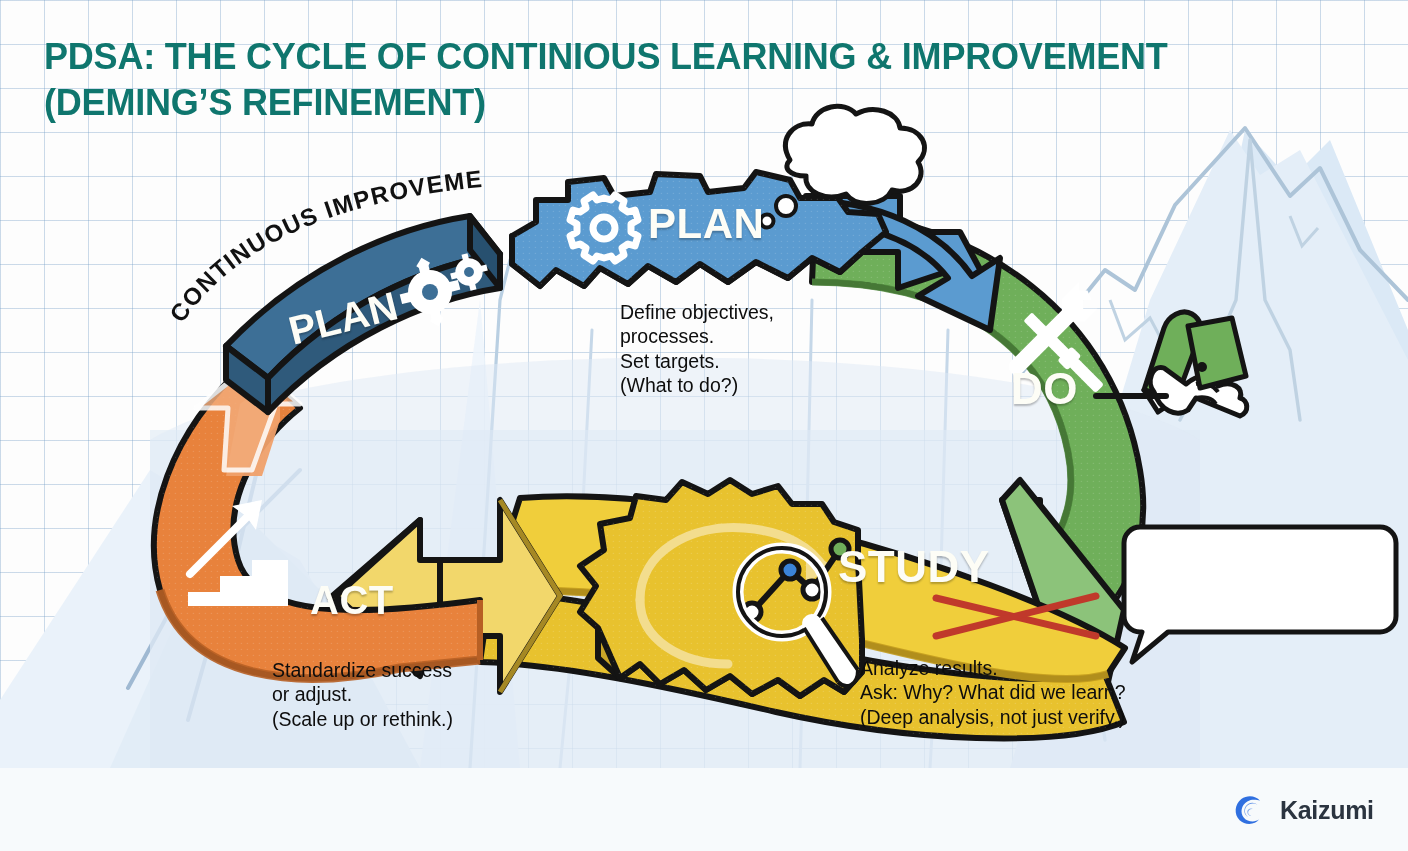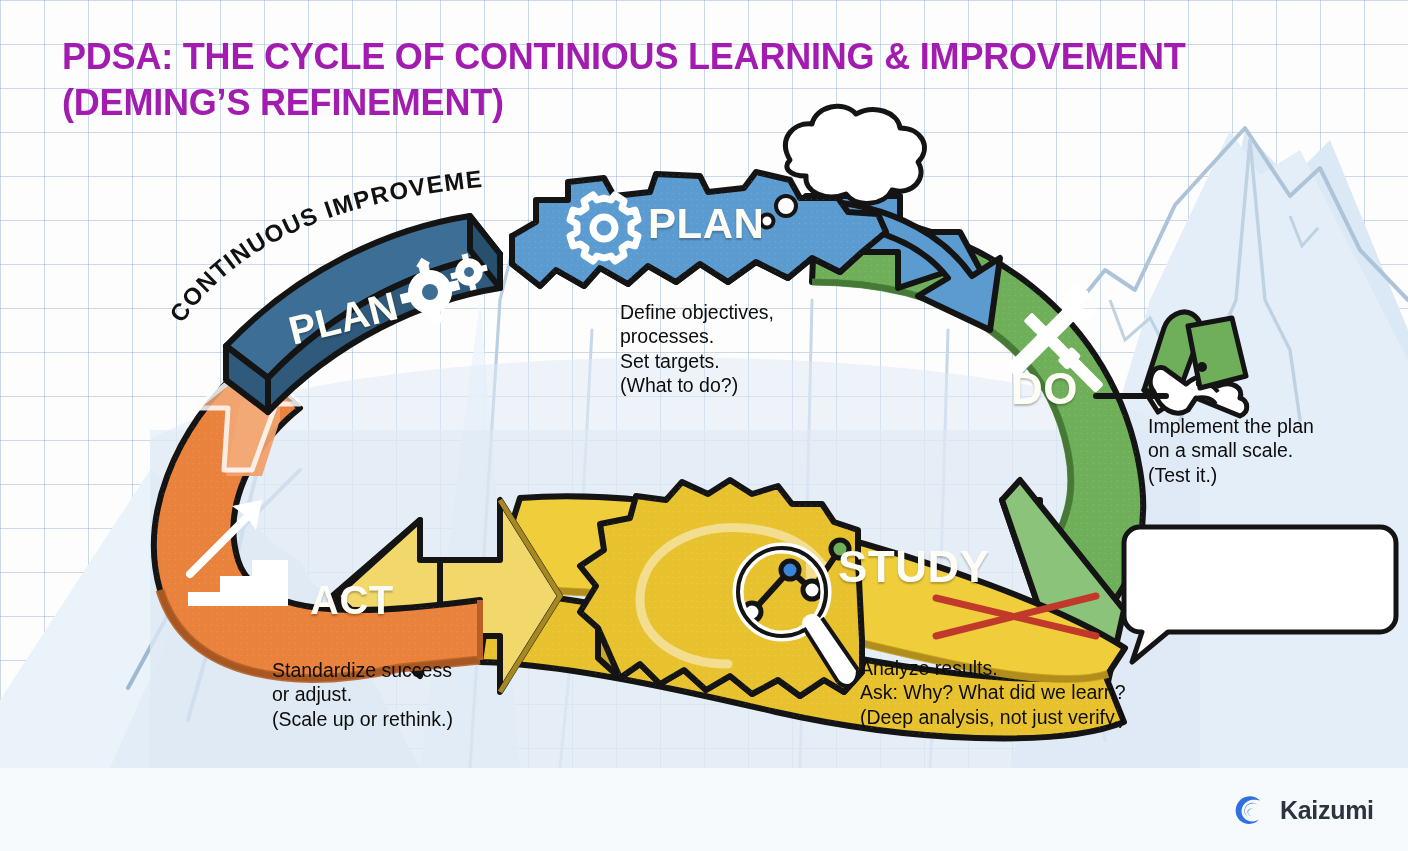--- a/index.html
+++ b/index.html
@@ -22,23 +22,23 @@
   .bg-footer{
     position:absolute; left:0; top:768px; width:1408px; height:83px;
     background:#f7fafc;
   }
   .bg-wash{
     position:absolute; left:0; top:0; width:1408px; height:768px;
   }
 
   
   .title{
-    position:absolute; left:62px; top:34px; width:1330px;
+    position:absolute; left:44px; top:34px; width:1330px;
     font-size:36px; font-weight:bold; letter-spacing:-0.2px;
-    line-height:1.28; color:#a21caf;
+    line-height:1.28; color:#0f766e;
     text-transform:uppercase;
   }
 
   
   .art { position:absolute; left:0; top:0; width:1408px; height:851px; }
 
   
   .note{
     position:absolute; color:#0d0d0d; font-size:19.5px; line-height:1.25;
     font-weight:400; white-space:pre-line;
@@ -366,23 +366,20 @@
   <div class="band-word word-plan-top">PLAN</div>
   <div class="band-word word-plan-iso">PLAN</div>
   <div class="band-word word-do">DO</div>
   <div class="band-word word-study">STUDY</div>
   <div class="band-word word-act">ACT</div>
 
   <div class="note note-plan">Define objectives,
 processes.
 Set targets.
 (What to do?)</div>
-  <div class="note note-do">Implement the plan
-on a small scale.
-(Test it.)</div>
   <div class="note note-study">Analyze results.
 Ask: Why? What did we learn?
 (Deep analysis, not just verify.)</div>
   <div class="note note-act">Standardize success
 or adjust.
 (Scale up or rethink.)</div>
 
 
   <div class="logo">
     <svg width="34" height="34" viewBox="0 0 40 40">

